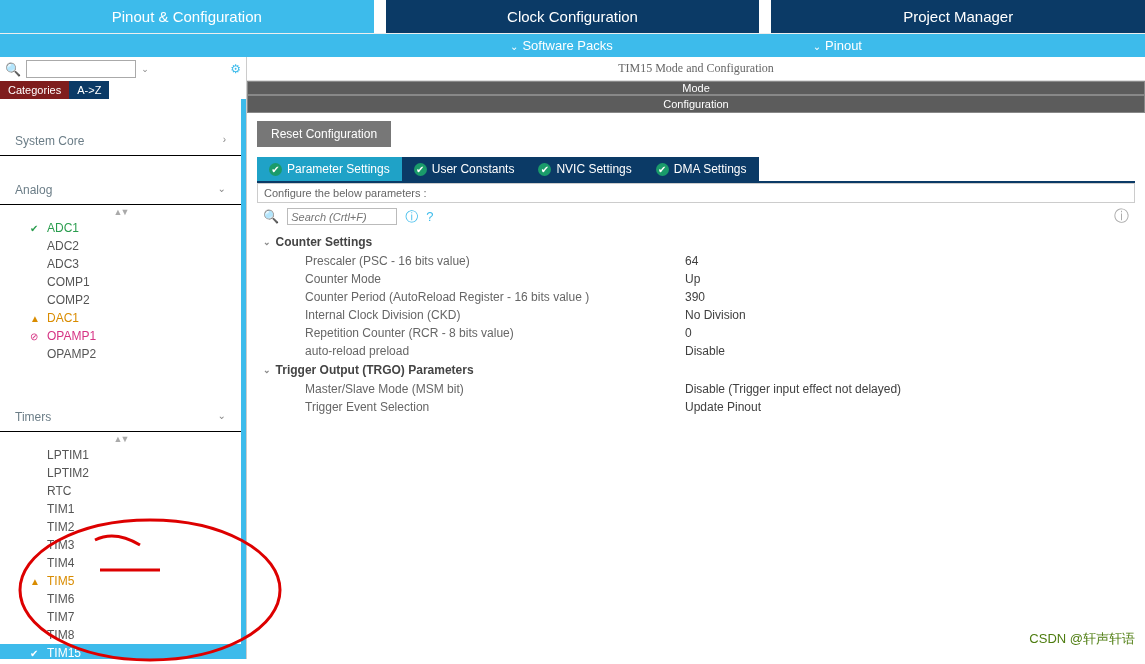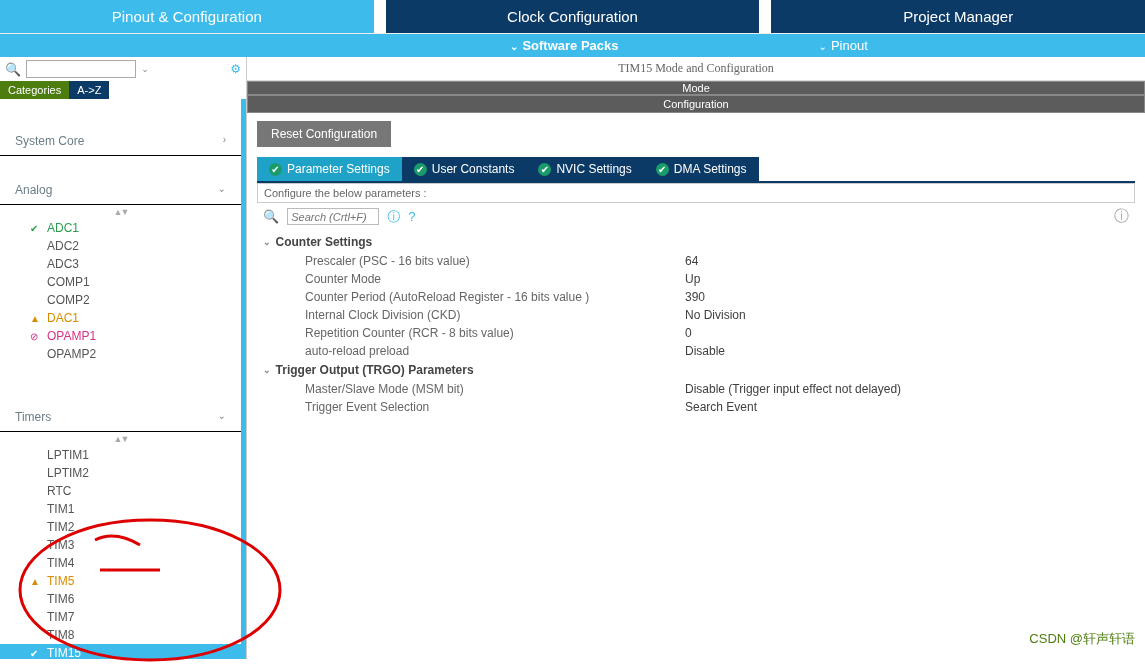--- a/index.html
+++ b/index.html
@@ -3,32 +3,32 @@
 <meta charset="utf-8">
 <style>
   * { box-sizing: border-box; margin: 0; padding: 0; }
   body { font-family: Arial, sans-serif; font-size: 12px; color: #555; background: #fff; width: 1145px; height: 664px; overflow: hidden; position: relative; }
   .topbar { display: flex; background: #fff; border-bottom: 1px solid #eee; }
   .toptab { flex: 1; text-align: center; padding: 8px 0; font-size: 15px; cursor: pointer; }
   .toptab.active { background: #3dbbeb; color: #fff; }
   .toptab.inactive { background: #0b3a66; color: #fff; margin-left: 12px; }
   .subhdr { display: flex; background: #3dbbeb; gap: 200px; padding: 4px 0; }
   .subhdr > div { color: #fff; font-size: 13px; display: flex; align-items: center; gap: 4px; cursor: pointer; }
-  .subhdr .sp { margin-left: 510px; font-weight: bold; }
+  .subhdr .sp { margin-left: 510px; }
   .chev::before { content: "⌄"; font-size: 10px; }
   .body { display: flex; height: calc(100% - 62px); }
   .sidebar { width: 247px; border-right: 1px solid #ccc; display: flex; flex-direction: column; }
   .sidetop { display: flex; align-items: center; padding: 3px 5px; gap: 5px; }
   .search-icon { color: #3dbbeb; font-size: 13px; }
   .sidetop input { border: 1px solid #aaa; height: 18px; width: 110px; padding: 0 3px; font-size: 11px; }
   .dd { font-size: 9px; color: #888; }
   .gear { margin-left: auto; color: #3dbbeb; cursor: pointer; }
   .tabs2 { display: flex; font-size: 11px; }
   .tabs2 .t { padding: 3px 8px; cursor: pointer; }
-  .tabs2 .t.active { background: #4d7c0f; color: #fff; }
+  .tabs2 .t.active { background: #7f1d1d; color: #fff; }
   .tabs2 .t.inact { background: #0b3a66; color: #fff; }
   .scroll { overflow-y: auto; border-right: 5px solid #3dbbeb; flex: 1; padding-top: 8px; }
   .section-hdr { display: flex; justify-content: space-between; padding: 7px 15px; border-bottom: 1px solid #000000; color: #6b7d87; cursor: pointer; margin-top: 20px; }
   .section-hdr .chv { color: #888; font-size: 10px; }
   .updn { text-align: center; font-size: 9px; color: #aaa; padding: 2px 0; letter-spacing: -2px; }
   .item { padding: 2px 0 2px 30px; display: flex; align-items: center; gap: 5px; cursor: pointer; color: #555; }
   .item.green { color: #2a9d4e; }
   .item.orange { color: #d98c00; }
   .item.pink { color: #d63384; }
   .item.selected { background: #3dbbeb; color: #fff; }
@@ -40,21 +40,21 @@
   .cfg-area { padding: 8px 10px; }
   .reset-btn { background: #777; color: #fff; border: none; padding: 6px 14px; font-size: 12px; cursor: pointer; }
   .param-tabs { display: flex; margin-top: 10px; border-bottom: 2px solid #0b3a66; }
   .param-tab { padding: 5px 12px; font-size: 12px; display: flex; align-items: center; gap: 5px; cursor: pointer; }
   .param-tab.active { background: #1fa2c7; color: #fff; }
   .param-tab.dark { background: #0b3a66; color: #fff; }
   .chk { color: #fff; font-size: 10px; background: #1a9b6a; border-radius: 50%; width: 13px; height: 13px; display: inline-flex; justify-content: center; align-items: center; }
   .param-tab.dark .chk { background: #1a9b6a; }
   .below-text { border: 1px solid #ccc; padding: 3px 6px; font-size: 11px; color: #666; }
   .srch2 { display: flex; align-items: center; gap: 8px; padding: 4px 6px; }
-  .srch2 input { border: 1px solid #bbb; width: 92px; height: 17px; font-style: italic; font-size: 11px; padding: 0 3px; color: #999; }
+  .srch2 input { border: 1px solid #bbb; width: 110px; height: 17px; font-style: italic; font-size: 11px; padding: 0 3px; color: #999; }
   .info-circ { color: #3dbbeb; font-size: 13px; }
   .info-gray { color: #aaa; margin-left: auto; font-size: 15px; }
   .params { padding: 2px 6px; }
   .group-hdr { display: flex; align-items: center; gap: 5px; font-weight: bold; color: #444; padding: 3px 0; font-size: 12px; }
   .group-hdr .chv2 { color: #888; font-size: 9px; }
   .row { display: flex; padding: 2px 0 2px 42px; font-size: 12px; color: #666; }
   .row .k { width: 380px; }
   .row .v { color: #404040; }
   .watermark { position: absolute; right: 10px; bottom: 16px; color: #4d7c0f; font-size: 13px; }
   .annotation { position: absolute; pointer-events: none; }
@@ -261,21 +261,21 @@
         <div class="group-hdr">
             <span class="chv2">⌄</span>
             <span>Trigger Output (TRGO) Parameters</span>
           </div>
         <div class="row">
             <span class="k">Master/Slave Mode (MSM bit)</span>
             <span class="v">Disable (Trigger input effect not delayed)</span>
           </div>
         <div class="row">
             <span class="k">Trigger Event Selection</span>
-            <span class="v">Search Event</span>
+            <span class="v">Update Pinout</span>
           </div>
       </div>
     </div>
   </div>
 </div>
 
 <svg class="annotation" style="left:0;top:490px" width="300" height="180">
   <ellipse cx="150" cy="100" rx="130" ry="70" fill="none" stroke="#d00" stroke-width="3"></ellipse>
   <path d="M 140 55 Q 115 40 95 50" fill="none" stroke="#d00" stroke-width="3"></path>
   <path d="M 100 80 L 160 80" fill="none" stroke="#d00" stroke-width="3"></path>

